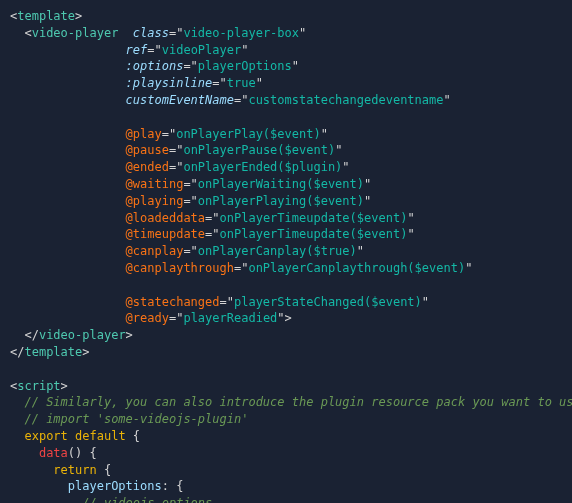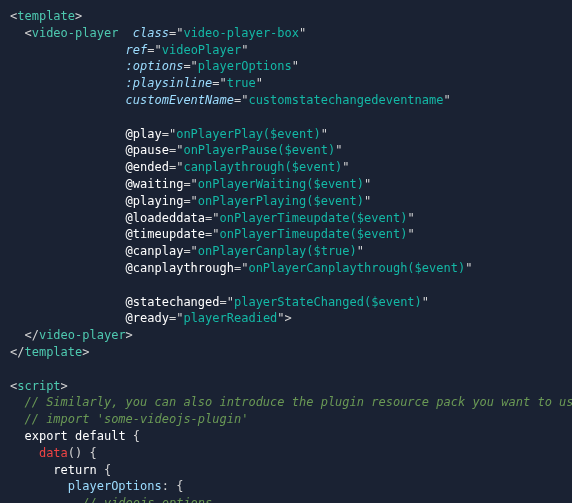--- a/index.html
+++ b/index.html
@@ -15,40 +15,40 @@
     overflow: hidden;
   }
   pre.code {
     margin: 0;
     padding: 8px 10px;
     white-space: pre;
   }
   .p  { color: #d4d4d4; }     
   .tg { color: #4ec9b0; }     
   .at { color: #9cdcfe; font-style: italic; }     
-  .ev { color: #ffffff; margin-top: 28px; }     
+  .ev { color: #f97316; margin-top: 28px; }     
   .st { color: #14b8a6; }     
-  .kw { color: #ffffff; }     
+  .kw { color: #eab308; }     
   .pr { color: #9cdcfe; }     
   .cm { color: #6a9955; font-style: italic; } 
   .fn { color: #ef4444; }     
 </style>
 </head>
 <body>
 
 <pre class="code"><span class="p">&lt;</span><span class="tg">template</span><span class="p">&gt;</span>
   <span class="p">&lt;</span><span class="tg">video-player</span>  <span class="at">class</span><span class="p">="</span><span class="st">video-player-box</span><span class="p">"</span>
                 <span class="at">ref</span><span class="p">="</span><span class="st">videoPlayer</span><span class="p">"</span>
                 <span class="at">:options</span><span class="p">="</span><span class="st">playerOptions</span><span class="p">"</span>
                 <span class="at">:playsinline</span><span class="p">="</span><span class="st">true</span><span class="p">"</span>
                 <span class="at">customEventName</span><span class="p">="</span><span class="st">customstatechangedeventname</span><span class="p">"</span>
 
                 <span class="ev">@play</span><span class="p">="</span><span class="st">onPlayerPlay($event)</span><span class="p">"</span>
                 <span class="ev">@pause</span><span class="p">="</span><span class="st">onPlayerPause($event)</span><span class="p">"</span>
-                <span class="ev">@ended</span><span class="p">="</span><span class="st">canplaythrough($event)</span><span class="p">"</span>
+                <span class="ev">@ended</span><span class="p">="</span><span class="st">onPlayerEnded($plugin)</span><span class="p">"</span>
                 <span class="ev">@waiting</span><span class="p">="</span><span class="st">onPlayerWaiting($event)</span><span class="p">"</span>
                 <span class="ev">@playing</span><span class="p">="</span><span class="st">onPlayerPlaying($event)</span><span class="p">"</span>
                 <span class="ev">@loadeddata</span><span class="p">="</span><span class="st">onPlayerTimeupdate($event)</span><span class="p">"</span>
                 <span class="ev">@timeupdate</span><span class="p">="</span><span class="st">onPlayerTimeupdate($event)</span><span class="p">"</span>
                 <span class="ev">@canplay</span><span class="p">="</span><span class="st">onPlayerCanplay($true)</span><span class="p">"</span>
                 <span class="ev">@canplaythrough</span><span class="p">="</span><span class="st">onPlayerCanplaythrough($event)</span><span class="p">"</span>
 
                 <span class="ev">@statechanged</span><span class="p">="</span><span class="st">playerStateChanged($event)</span><span class="p">"</span>
                 <span class="ev">@ready</span><span class="p">="</span><span class="st">playerReadied</span><span class="p">"&gt;</span>
   <span class="p">&lt;/</span><span class="tg">video-player</span><span class="p">&gt;</span>

